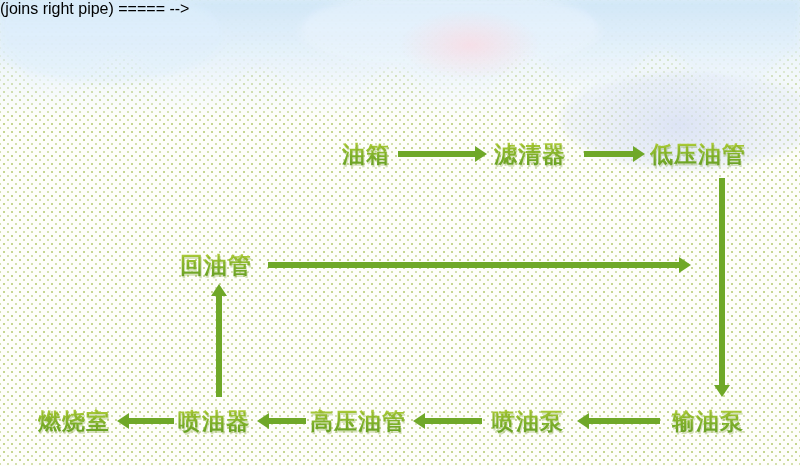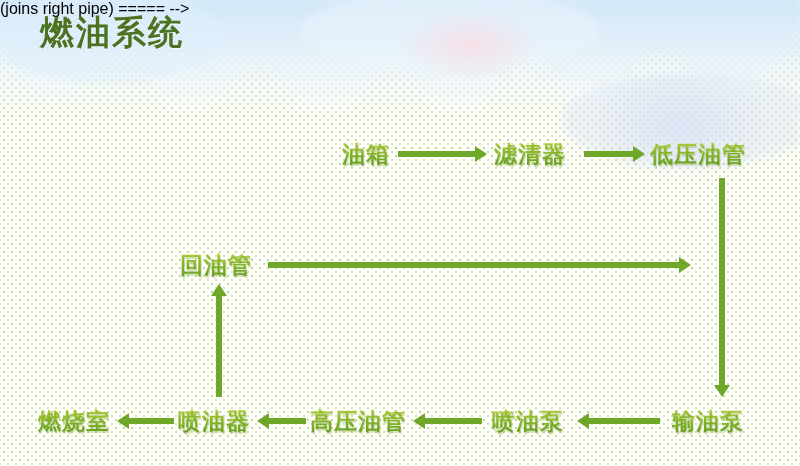--- a/index.html
+++ b/index.html
@@ -199,21 +199,20 @@
         C 90,58 86,96 54,96 C 24,96 20,50 0,50 Z"></path>
       <ellipse cx="105" cy="36" rx="120" ry="46" fill="#dfeefb" opacity="0.55"></ellipse>
       <ellipse cx="450" cy="30" rx="150" ry="40" fill="#eef6fd" opacity="0.5"></ellipse>
       <ellipse cx="690" cy="120" rx="130" ry="48" fill="#dde7f6" opacity="0.45"></ellipse>
     </g>
   </svg>
 
   <div class="pinkish"></div>
   <div class="bluish"></div>
 
-  <div id="title">燃油系统</div>
 
   <div id="diagram">
 
     
     <div class="node-shadow" style="left:343px; top:156px;">油箱</div>
     <div class="node" style="left:342px; top:154px;">油箱</div>
 
     <div class="arrow-h right" style="left:398px; top:154px; width:78px;">
       <span class="head"></span>
     </div>

